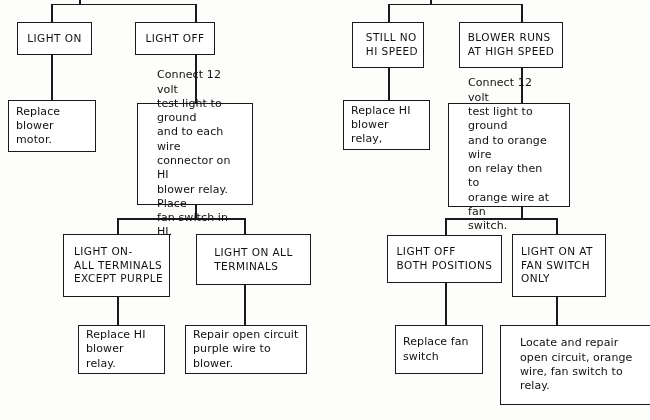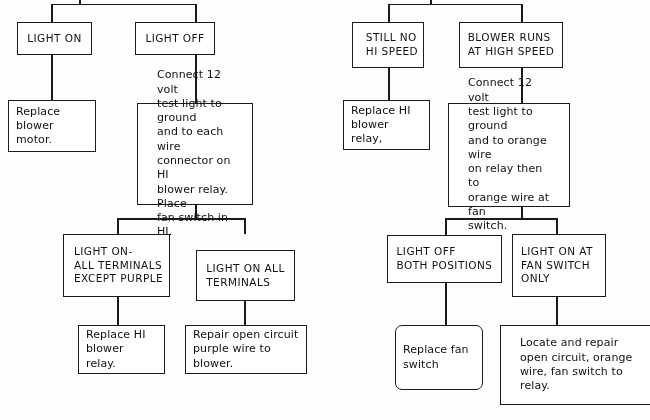--- a/index.html
+++ b/index.html
@@ -97,21 +97,21 @@
 blower relay. Place
 fan switch in HI.</span>
   </div>
 
   <div class="node cond" style="left:63px; top:234px; width:107px; height:63px; align-items:center; text-align:left; padding-left:8px;">
     <span class="txt">LIGHT ON-
 ALL TERMINALS
 EXCEPT PURPLE</span>
   </div>
 
-  <div class="node cond" style="left:196px; top:234px; width:99px; height:51px;margin-top:16px;">
+  <div class="node cond" style="left:196px; top:234px; width:115px; height:51px;">
     <span class="txt">LIGHT ON ALL
 TERMINALS</span>
   </div>
 
   <div class="node act" style="left:78px; top:325px; width:87px; height:49px;">
     <span class="txt">Replace HI
 blower relay.</span>
   </div>
 
   <div class="node act" style="left:185px; top:325px; width:122px; height:49px;">
@@ -163,21 +163,21 @@
     <span class="txt">LIGHT OFF
 BOTH POSITIONS</span>
   </div>
 
   <div class="node cond" style="left:512px; top:234px; width:94px; height:63px; align-items:flex-start; text-align:left; padding-left:8px;">
     <span class="txt">LIGHT ON AT
 FAN SWITCH
 ONLY</span>
   </div>
 
-  <div class="node act" style="left:395px; top:325px; width:88px; height:65px;border-radius:7px;">
+  <div class="node act" style="left:395px; top:325px; width:88px; height:49px;">
     <span class="txt">Replace fan
 switch</span>
   </div>
 
   <div class="node act pad-more" style="left:500px; top:325px; width:156px; height:80px;">
     <span class="txt">Locate and repair
 open circuit, orange
 wire, fan switch to
 relay.</span>
   </div>

